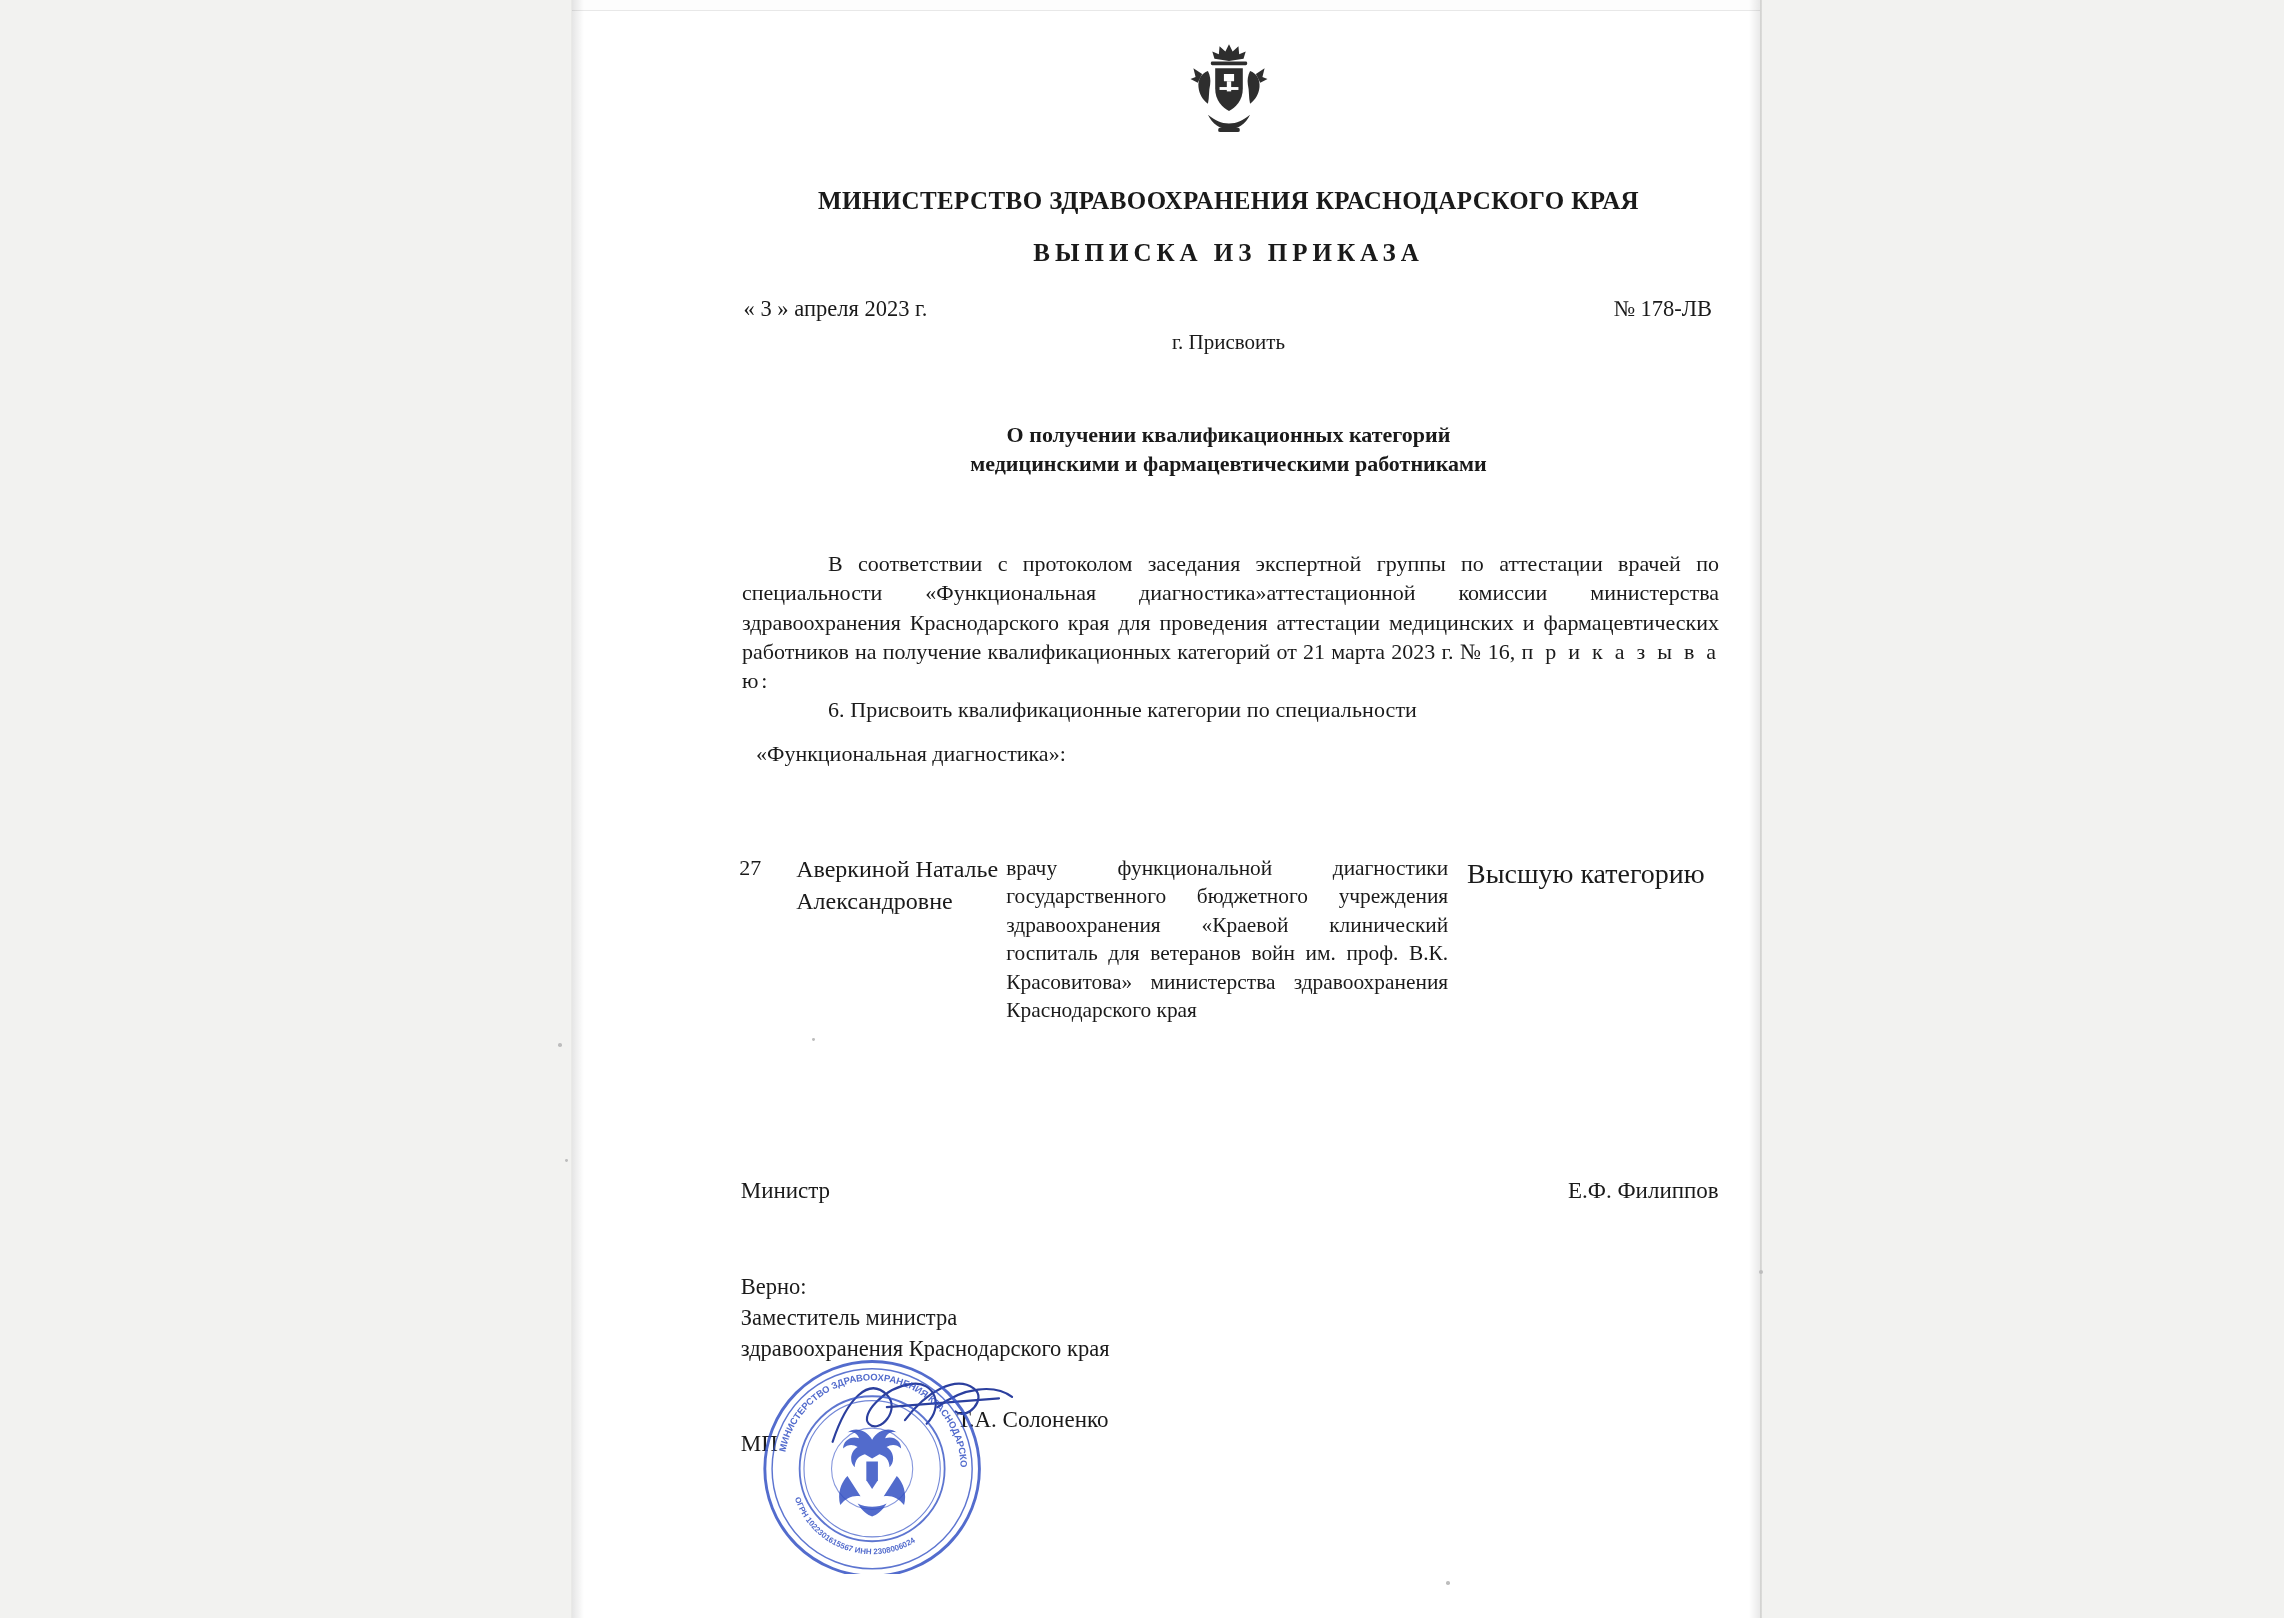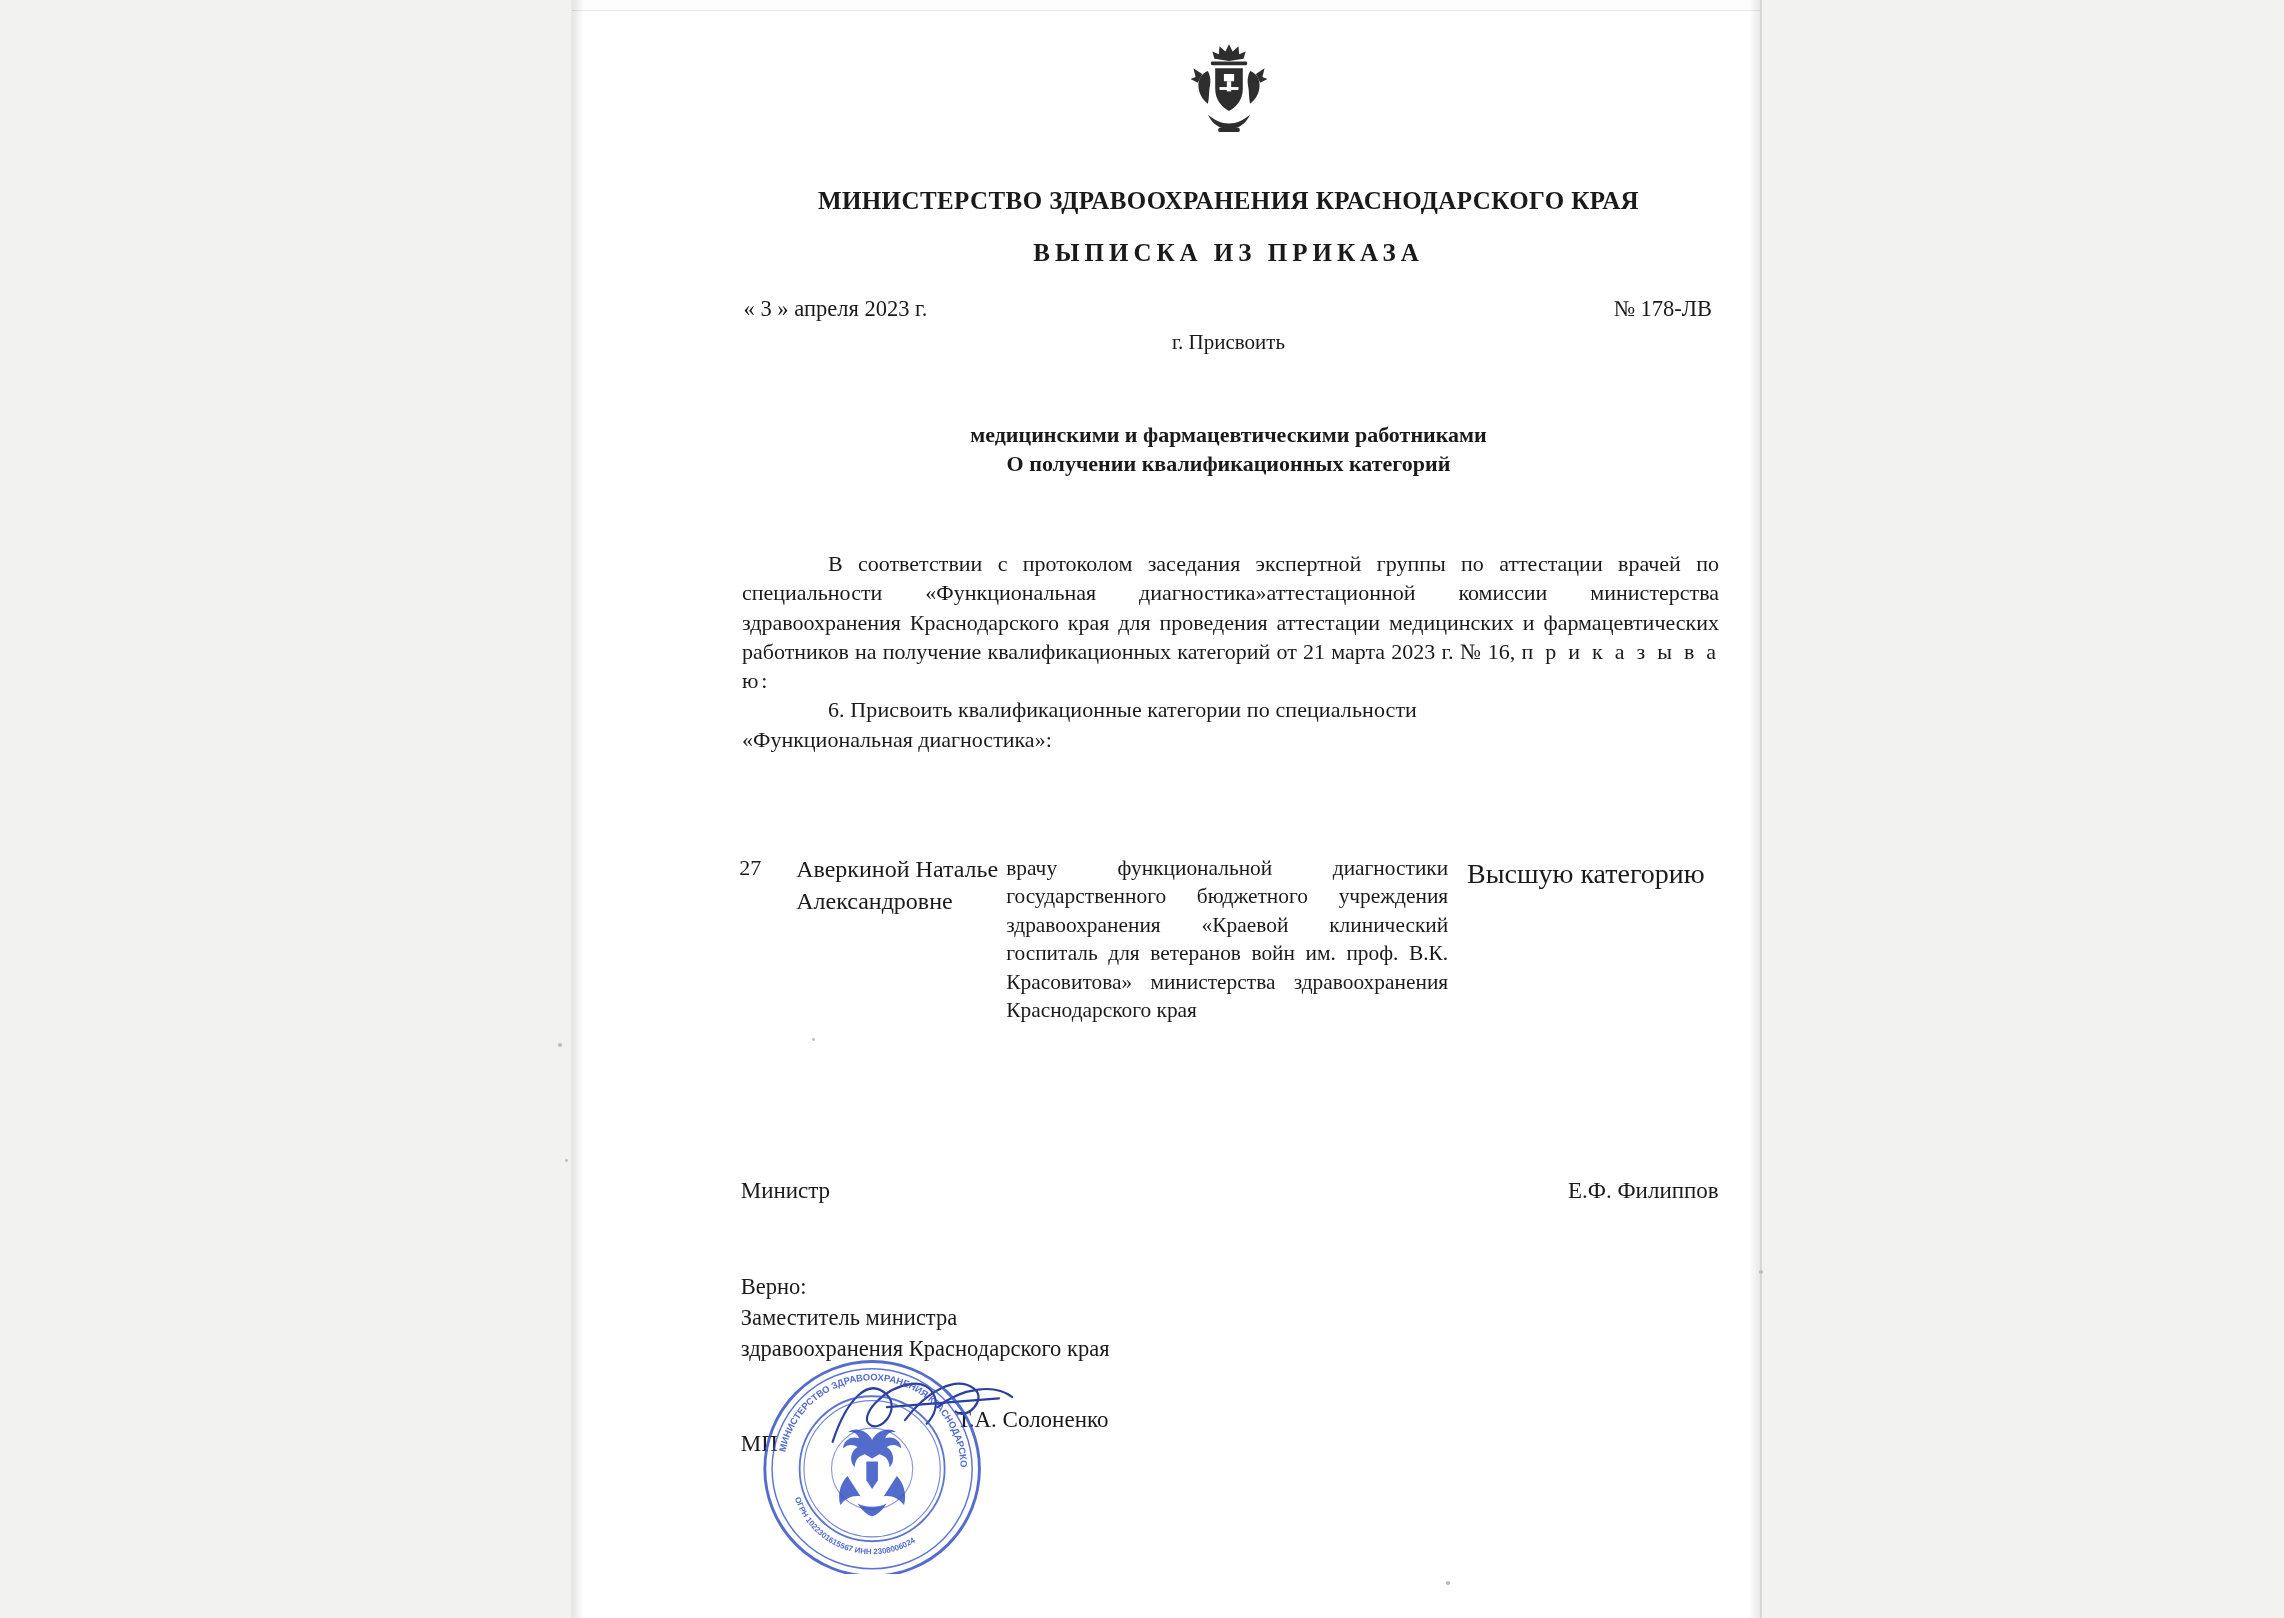--- a/index.html
+++ b/index.html
@@ -290,31 +290,31 @@
   </div>
 
   <div class="ministry-title">МИНИСТЕРСТВО  ЗДРАВООХРАНЕНИЯ КРАСНОДАРСКОГО  КРАЯ</div>
   <div class="doc-kind">ВЫПИСКА ИЗ ПРИКАЗА</div>
 
   <div class="date-line">« 3 » апреля  2023 г.</div>
   <div class="number-line">№  178-ЛВ</div>
   <div class="city-line">г. Присвоить</div>
 
   <div class="subject">
+    <div>О получении квалификационных категорий</div>
     <div>медицинскими и фармацевтическими работниками</div>
-    <div>О получении квалификационных категорий</div>
   </div>
 
   <div class="body-block">
     <p class="para-justified" style="margin:0;">
       <span>В соответствии с протоколом заседания экспертной группы по аттестации врачей по специальности «Функциональная диагностика»аттестационной комиссии министерства здравоохранения Краснодарского края для проведения аттестации медицинских и фармацевтических работников на получение квалификационных категорий от 21 марта 2023 г.  № 16,</span>
       <span class="spaced">п р и к а з ы в а ю:</span>
     </p>
     <p class="para-item1" style="margin:0;">6. Присвоить  квалификационные  категории  по специальности</p>
-    <p class="para-item1-cont" style="margin:0;">«Функциональная диагностика»:</p>
+    <p class="para-item1-cont" style="margin:14px;">«Функциональная диагностика»:</p>
   </div>
 
   <div class="entry">
     <div class="entry-row">
       <div class="entry-num">27</div>
       <div class="entry-name">Аверкиной Наталье Александровне</div>
       <div class="entry-desc">врачу функциональной диагностики государственного бюджетного уч­реждения здравоохранения «Крае­вой клинический госпиталь для ве­теранов войн  им. проф. В.К. Красо­витова» министерства здравоохра­нения  Краснодарского  края</div>
       <div class="entry-cat">Высшую категорию</div>
     </div>
   </div>

